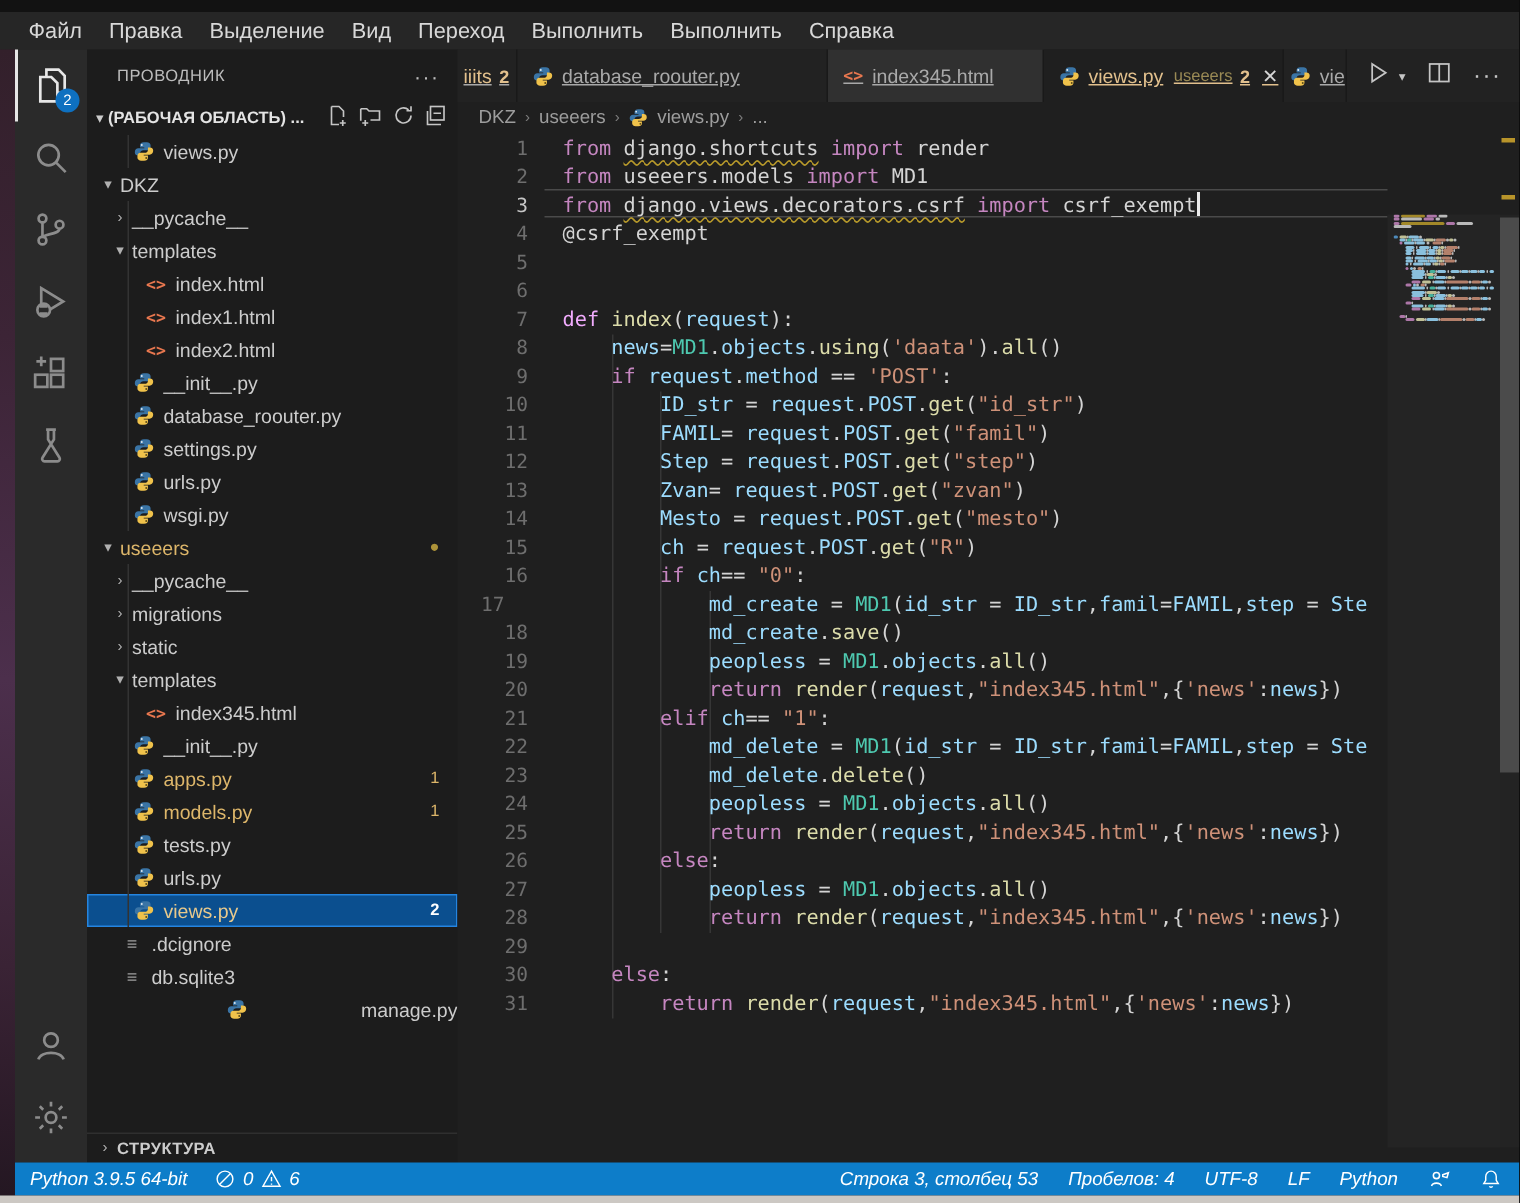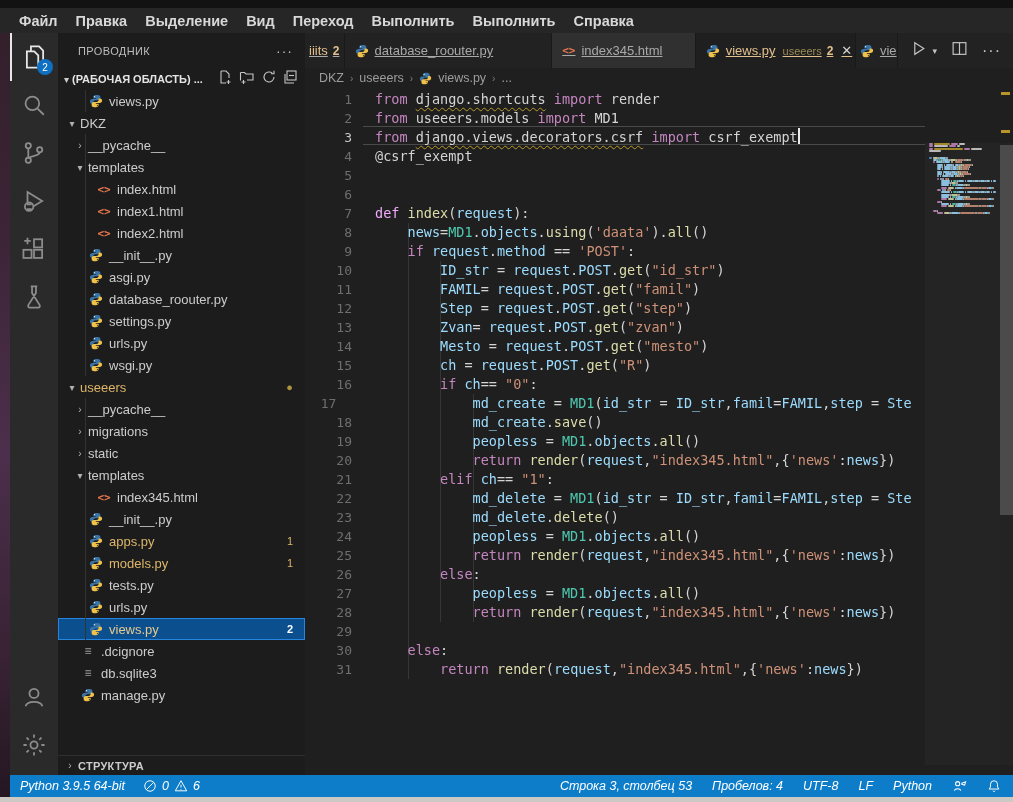--- a/index.html
+++ b/index.html
@@ -3,21 +3,21 @@
 <meta charset="utf-8">
 <style>
   * { margin:0; padding:0; box-sizing:border-box; }
   html,body { background:#000; }
   body { font-family:"Liberation Sans", sans-serif; }
   #screen { position:relative; width:1013px; height:802px; overflow:hidden; background:#1f1f1f; }
 
   
   #top-strip { position:absolute; left:0; top:0; width:1013px; height:8px; background:#121212; }
   #menubar { position:absolute; left:0; top:8px; width:1013px; height:25px; background:#262626; display:flex; align-items:center; padding-left:10px; }
-  .menu-item { color:#d8d8d8; font-size:14.5px; padding:2px 9px; cursor:default;font-weight:bold; }
+  .menu-item { color:#d8d8d8; font-size:14.5px; padding:2px 9px; cursor:default; }
   #wallpaper { position:absolute; left:0; top:33px; width:10px; height:764px;
     background:linear-gradient(180deg,#33202b 0%,#3c2436 25%,#4c2f4c 55%,#3a2335 80%,#241722 100%); }
   #bottom-strip { position:absolute; left:0; top:797px; width:1013px; height:5px; background:#ccc8c3; }
 
   
   #activitybar { position:absolute; left:10px; top:33px; width:48px; height:742px; background:#2a2a2a; }
   .act-item { position:relative; width:48px; height:48px; display:flex; align-items:center; justify-content:center; color:#8c8c8c; }
   .act-item.active { color:#e7e7e7; border-left:2px solid #e7e7e7; }
   .act-item svg { width:26px; height:26px; }
   .act-badge { position:absolute; right:5px; bottom:6px; background:#0e70c0; color:#fff; border-radius:50%; width:16px; height:16px; font-size:10px; display:flex; align-items:center; justify-content:center; }
@@ -266,33 +266,20 @@
           <div class="tree-guide" style="left: 27px;"></div>
           <span class="chev"></span>
           <span class="ficon">
             <svg width="14" height="14" viewBox="0 0 16 16">
               <path fill="#3a74a5" d="M7.9 1C6.1 1 5 1.9 5 3.3V5h3.2v.6H3.7C2.2 5.6 1 6.8 1 8.5 1 10.2 2.1 11 3.5 11H5V9.2C5 7.8 6.2 7 7.6 7h3.1C11.9 7 13 6 13 4.8V3.2C13 1.9 11.6 1 10.2 1Z"></path>
               <circle fill="#dfe9f2" cx="6.3" cy="3" r=".75"></circle>
               <path fill="#f0c24b" d="M8.1 15c1.8 0 2.9-.9 2.9-2.3V11H7.8v-.6h4.5c1.5 0 2.7-1.2 2.7-2.9C15 5.8 13.9 5 12.5 5H11v1.8C11 8.2 9.8 9 8.4 9H5.3C4.1 9 3 10 3 11.2v1.6C3 14.1 4.4 15 5.8 15Z"></path>
               <circle fill="#5a4a18" cx="9.7" cy="13" r=".75"></circle>
             </svg>
           </span>
-          <span>asgi.py</span>
-        </div>
-        <div class="tree-row" style="padding-left: 14px;">
-          <div class="tree-guide" style="left: 27px;"></div>
-          <span class="chev"></span>
-          <span class="ficon">
-            <svg width="14" height="14" viewBox="0 0 16 16">
-              <path fill="#3a74a5" d="M7.9 1C6.1 1 5 1.9 5 3.3V5h3.2v.6H3.7C2.2 5.6 1 6.8 1 8.5 1 10.2 2.1 11 3.5 11H5V9.2C5 7.8 6.2 7 7.6 7h3.1C11.9 7 13 6 13 4.8V3.2C13 1.9 11.6 1 10.2 1Z"></path>
-              <circle fill="#dfe9f2" cx="6.3" cy="3" r=".75"></circle>
-              <path fill="#f0c24b" d="M8.1 15c1.8 0 2.9-.9 2.9-2.3V11H7.8v-.6h4.5c1.5 0 2.7-1.2 2.7-2.9C15 5.8 13.9 5 12.5 5H11v1.8C11 8.2 9.8 9 8.4 9H5.3C4.1 9 3 10 3 11.2v1.6C3 14.1 4.4 15 5.8 15Z"></path>
-              <circle fill="#5a4a18" cx="9.7" cy="13" r=".75"></circle>
-            </svg>
-          </span>
           <span>database_roouter.py</span>
         </div>
         <div class="tree-row" style="padding-left: 14px;">
           <div class="tree-guide" style="left: 27px;"></div>
           <span class="chev"></span>
           <span class="ficon">
             <svg width="14" height="14" viewBox="0 0 16 16">
               <path fill="#3a74a5" d="M7.9 1C6.1 1 5 1.9 5 3.3V5h3.2v.6H3.7C2.2 5.6 1 6.8 1 8.5 1 10.2 2.1 11 3.5 11H5V9.2C5 7.8 6.2 7 7.6 7h3.1C11.9 7 13 6 13 4.8V3.2C13 1.9 11.6 1 10.2 1Z"></path>
               <circle fill="#dfe9f2" cx="6.3" cy="3" r=".75"></circle>
               <path fill="#f0c24b" d="M8.1 15c1.8 0 2.9-.9 2.9-2.3V11H7.8v-.6h4.5c1.5 0 2.7-1.2 2.7-2.9C15 5.8 13.9 5 12.5 5H11v1.8C11 8.2 9.8 9 8.4 9H5.3C4.1 9 3 10 3 11.2v1.6C3 14.1 4.4 15 5.8 15Z"></path>
@@ -448,21 +435,21 @@
           </span>
           <span>.dcignore</span>
         </div>
         <div class="tree-row" style="padding-left: 6px;">
           <span class="chev"></span>
           <span class="ficon">
             <span class="txt-glyph">≡</span>
           </span>
           <span>db.sqlite3</span>
         </div>
-        <div class="tree-row" style="padding-left: 6px;">
+        <div class="tree-row" style="padding-left: 6px; justify-content: space-between;">
           <span class="chev"></span>
           <span class="ficon">
             <svg width="14" height="14" viewBox="0 0 16 16">
               <path fill="#3a74a5" d="M7.9 1C6.1 1 5 1.9 5 3.3V5h3.2v.6H3.7C2.2 5.6 1 6.8 1 8.5 1 10.2 2.1 11 3.5 11H5V9.2C5 7.8 6.2 7 7.6 7h3.1C11.9 7 13 6 13 4.8V3.2C13 1.9 11.6 1 10.2 1Z"></path>
               <circle fill="#dfe9f2" cx="6.3" cy="3" r=".75"></circle>
               <path fill="#f0c24b" d="M8.1 15c1.8 0 2.9-.9 2.9-2.3V11H7.8v-.6h4.5c1.5 0 2.7-1.2 2.7-2.9C15 5.8 13.9 5 12.5 5H11v1.8C11 8.2 9.8 9 8.4 9H5.3C4.1 9 3 10 3 11.2v1.6C3 14.1 4.4 15 5.8 15Z"></path>
               <circle fill="#5a4a18" cx="9.7" cy="13" r=".75"></circle>
             </svg>
           </span>
           <span>manage.py</span>

